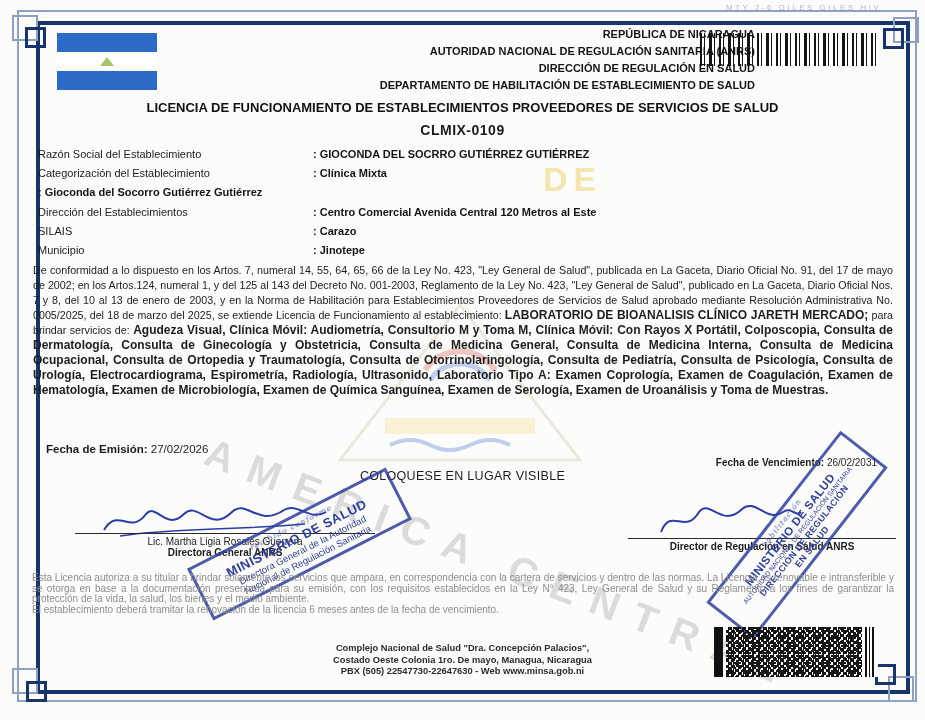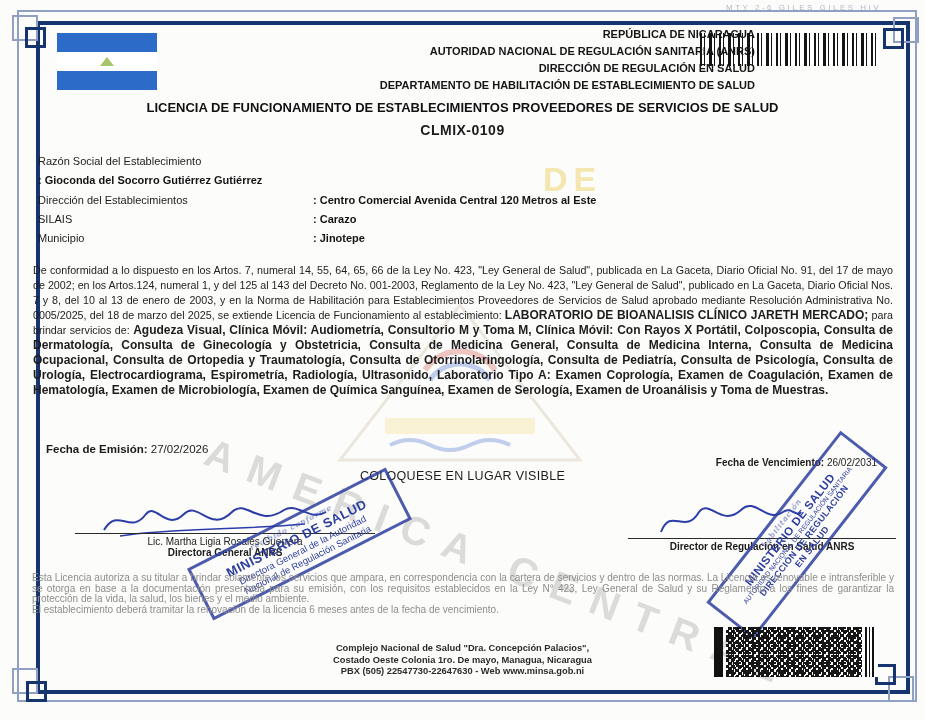--- a/index.html
+++ b/index.html
@@ -29,21 +29,21 @@
         border-bottom:9px solid #9cbf5a;opacity:.9;}
   
   .header{position:absolute;left:170px;top:26px;width:585px;text-align:right;
         font-weight:bold;font-size:11px;line-height:17px;color:#151515;}
   .doc-title{position:absolute;left:60px;top:100px;width:805px;text-align:center;
         font-weight:bold;font-size:13px;color:#111;}
   .license-no{position:absolute;left:60px;top:122px;width:805px;text-align:center;
         font-weight:bold;font-size:14px;letter-spacing:.5px;}
   
   .fields{position:absolute;left:38px;top:148px;width:840px;font-size:11px;}
-  .frow{display:flex;height:19.2px;align-items:flex-end;}
+  .frow{display:flex;height:19.2px;align-items:flex-start;}
   .flabel{width:275px;}
   .fvalue{font-weight:bold;color:#141414;}
   
   .body-par{position:absolute;left:33px;top:263px;width:860px;font-size:10.7px;
         line-height:15px;text-align:justify;color:#1d1d1d;}
   .body-par b{font-size:12px;}
   
   .wm-arc{position:absolute;left:215px;top:430px;font-size:40px;font-weight:bold;
         letter-spacing:16px;color:rgba(150,150,150,.32);transform:rotate(21deg);
         transform-origin:left top;white-space:nowrap;pointer-events:none;}
@@ -136,20 +136,25 @@
     <path d="M95,70 A42 42 0 0 1 165,70" fill="none" stroke="#d05a4e" stroke-width="6"></path>
     <path d="M100,80 A36 36 0 0 1 160,80" fill="none" stroke="#4a6fd0" stroke-width="5"></path>
     <rect x="55" y="118" width="150" height="16" fill="#e9cd50" opacity=".7"></rect>
     <path d="M60,145 q20,-10 40,0 q20,10 40,0 q20,-10 40,0" fill="none" stroke="#4a6fd0" stroke-width="4"></path>
   </svg>
   <div class="wm-arc">AMERICA CENTRAL</div>
 
   <div class="fields">
     <div class="frow">
       <div class="flabel">Razón Social del Establecimiento</div>
+      <div class="fvalue">: GIOCONDA DEL SOCRRO GUTIÉRREZ  GUTIÉRREZ</div>
+    </div>
+    <div class="frow">
+      <div class="flabel">Categorización del Establecimiento</div>
+      <div class="fvalue">: Clínica Mixta</div>
     </div>
     <div class="frow">
       <div class="fvalue">: Gioconda del Socorro Gutiérrez Gutiérrez</div>
     </div>
     <div class="frow">
       <div class="flabel">Dirección del Establecimientos</div>
       <div class="fvalue">: Centro Comercial Avenida Central 120 Metros al Este</div>
     </div>
     <div class="frow">
       <div class="flabel">SILAIS</div>

